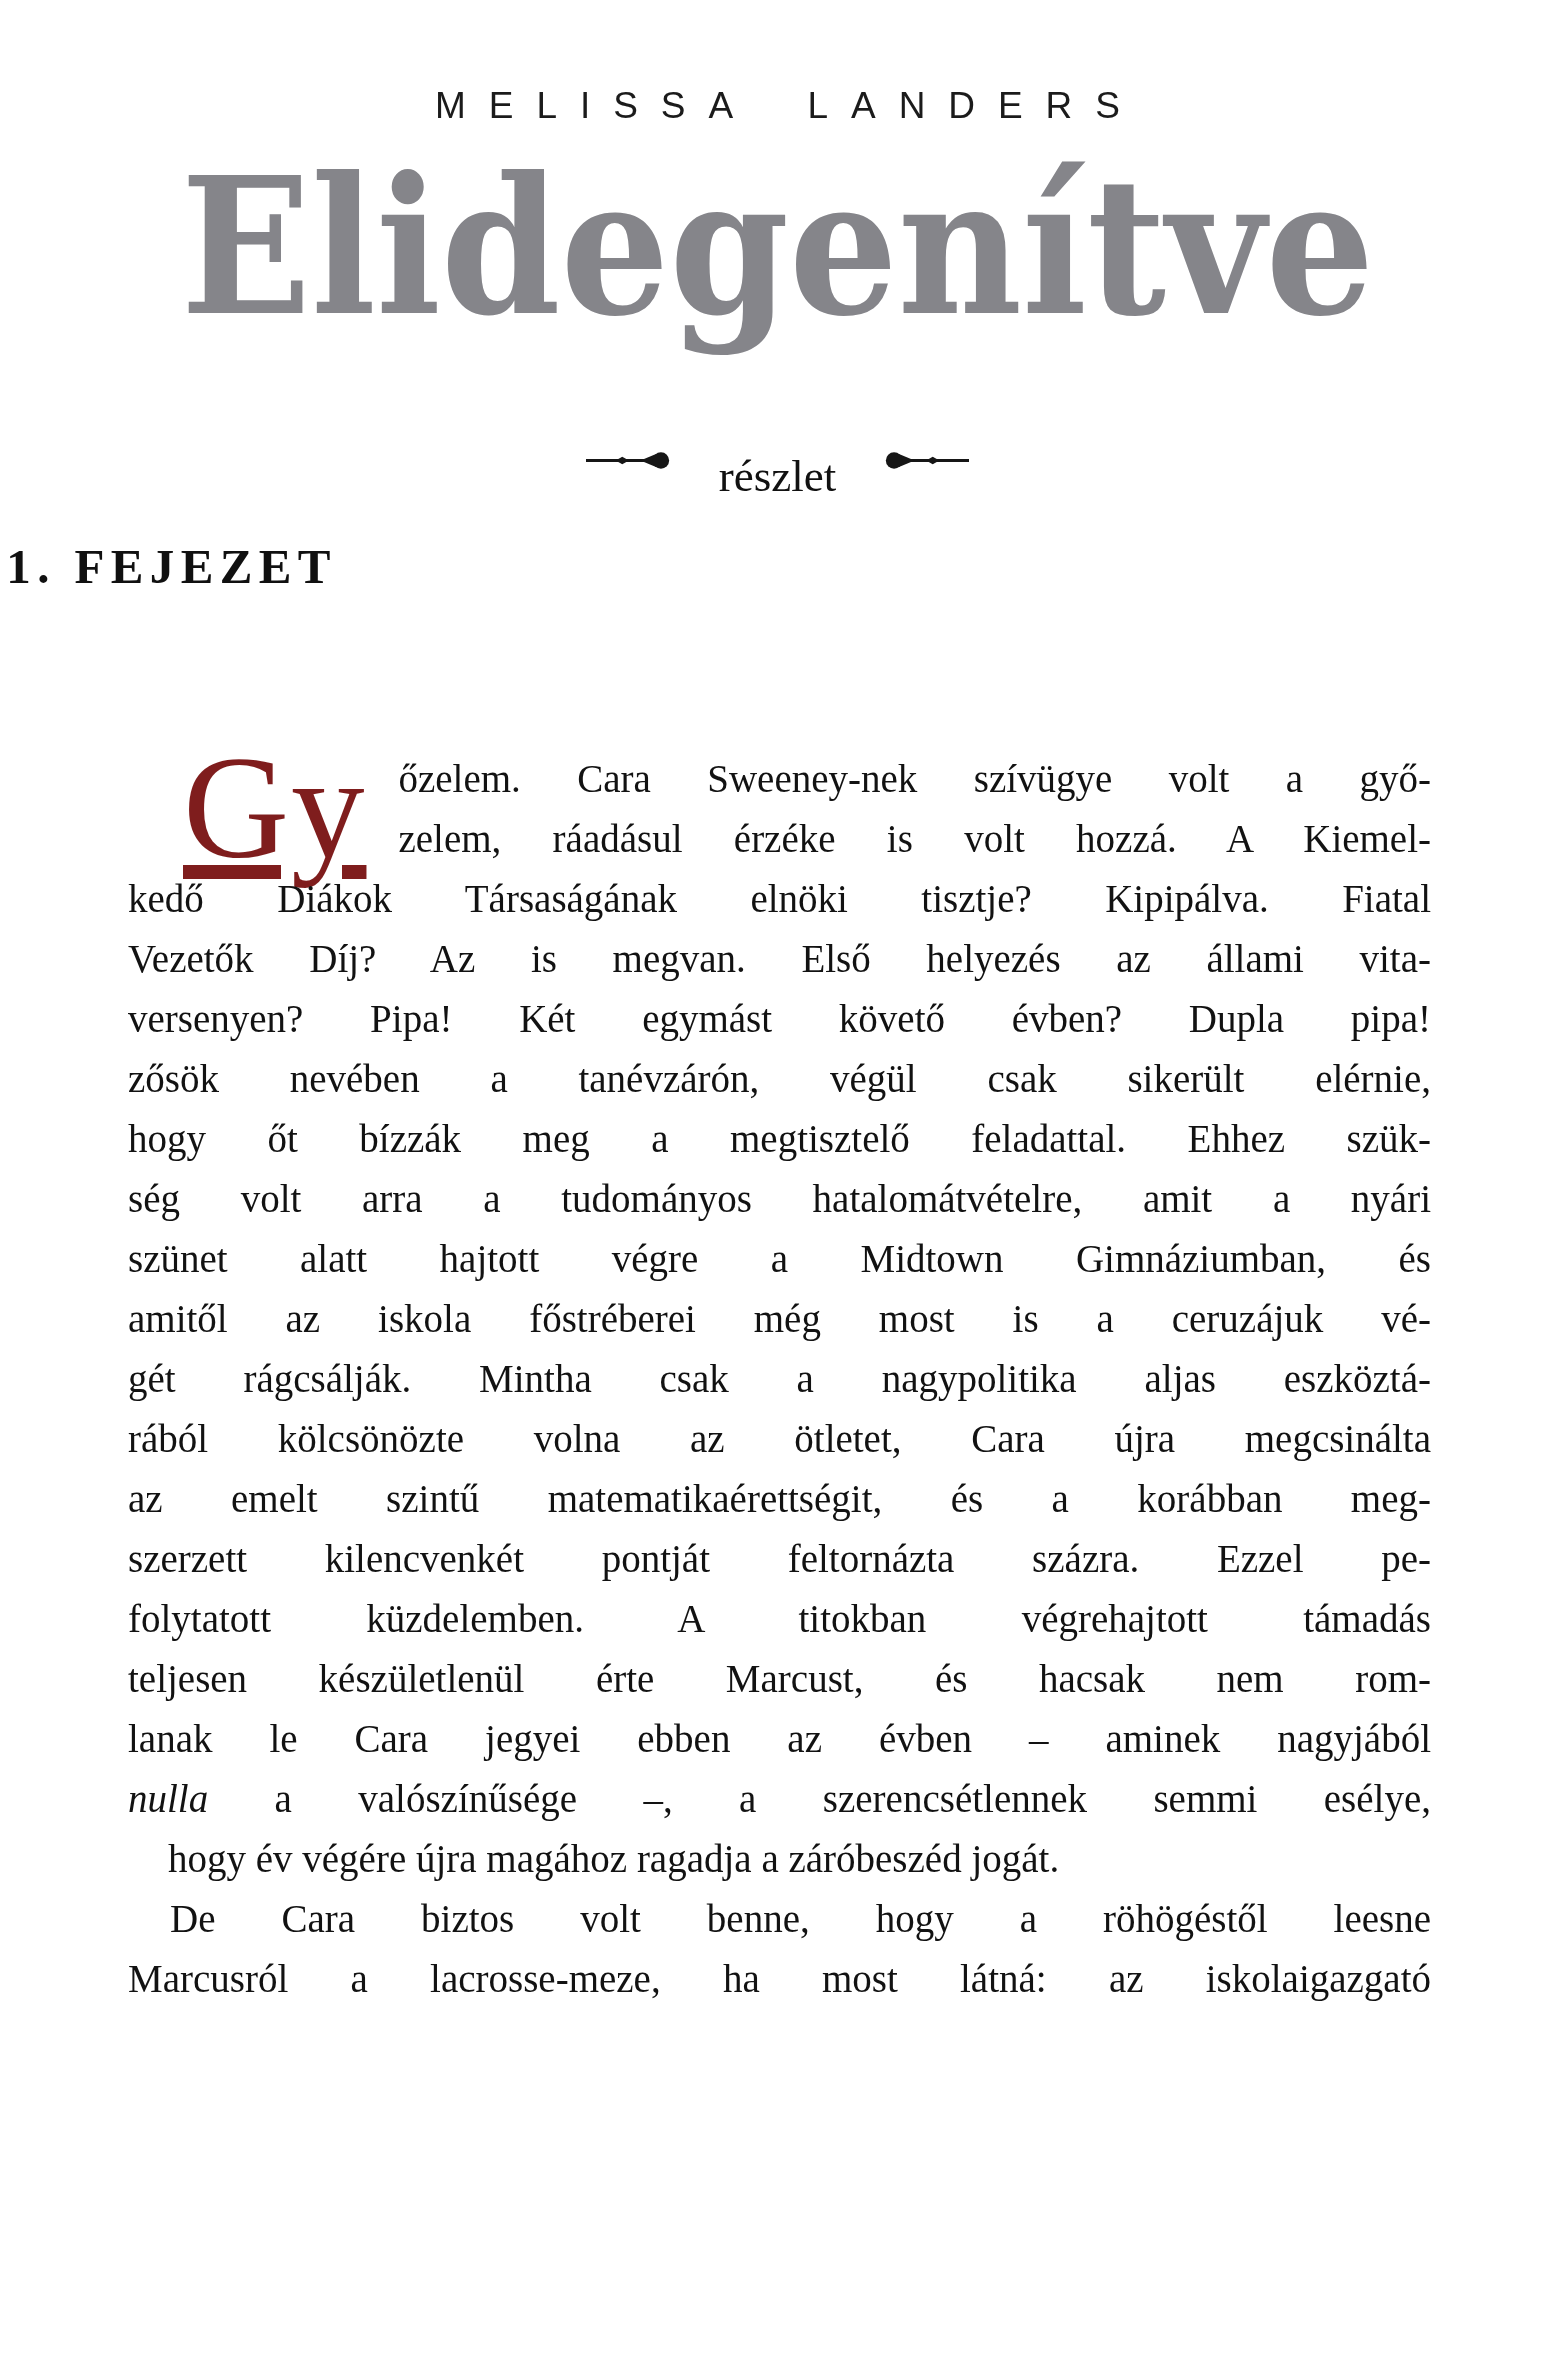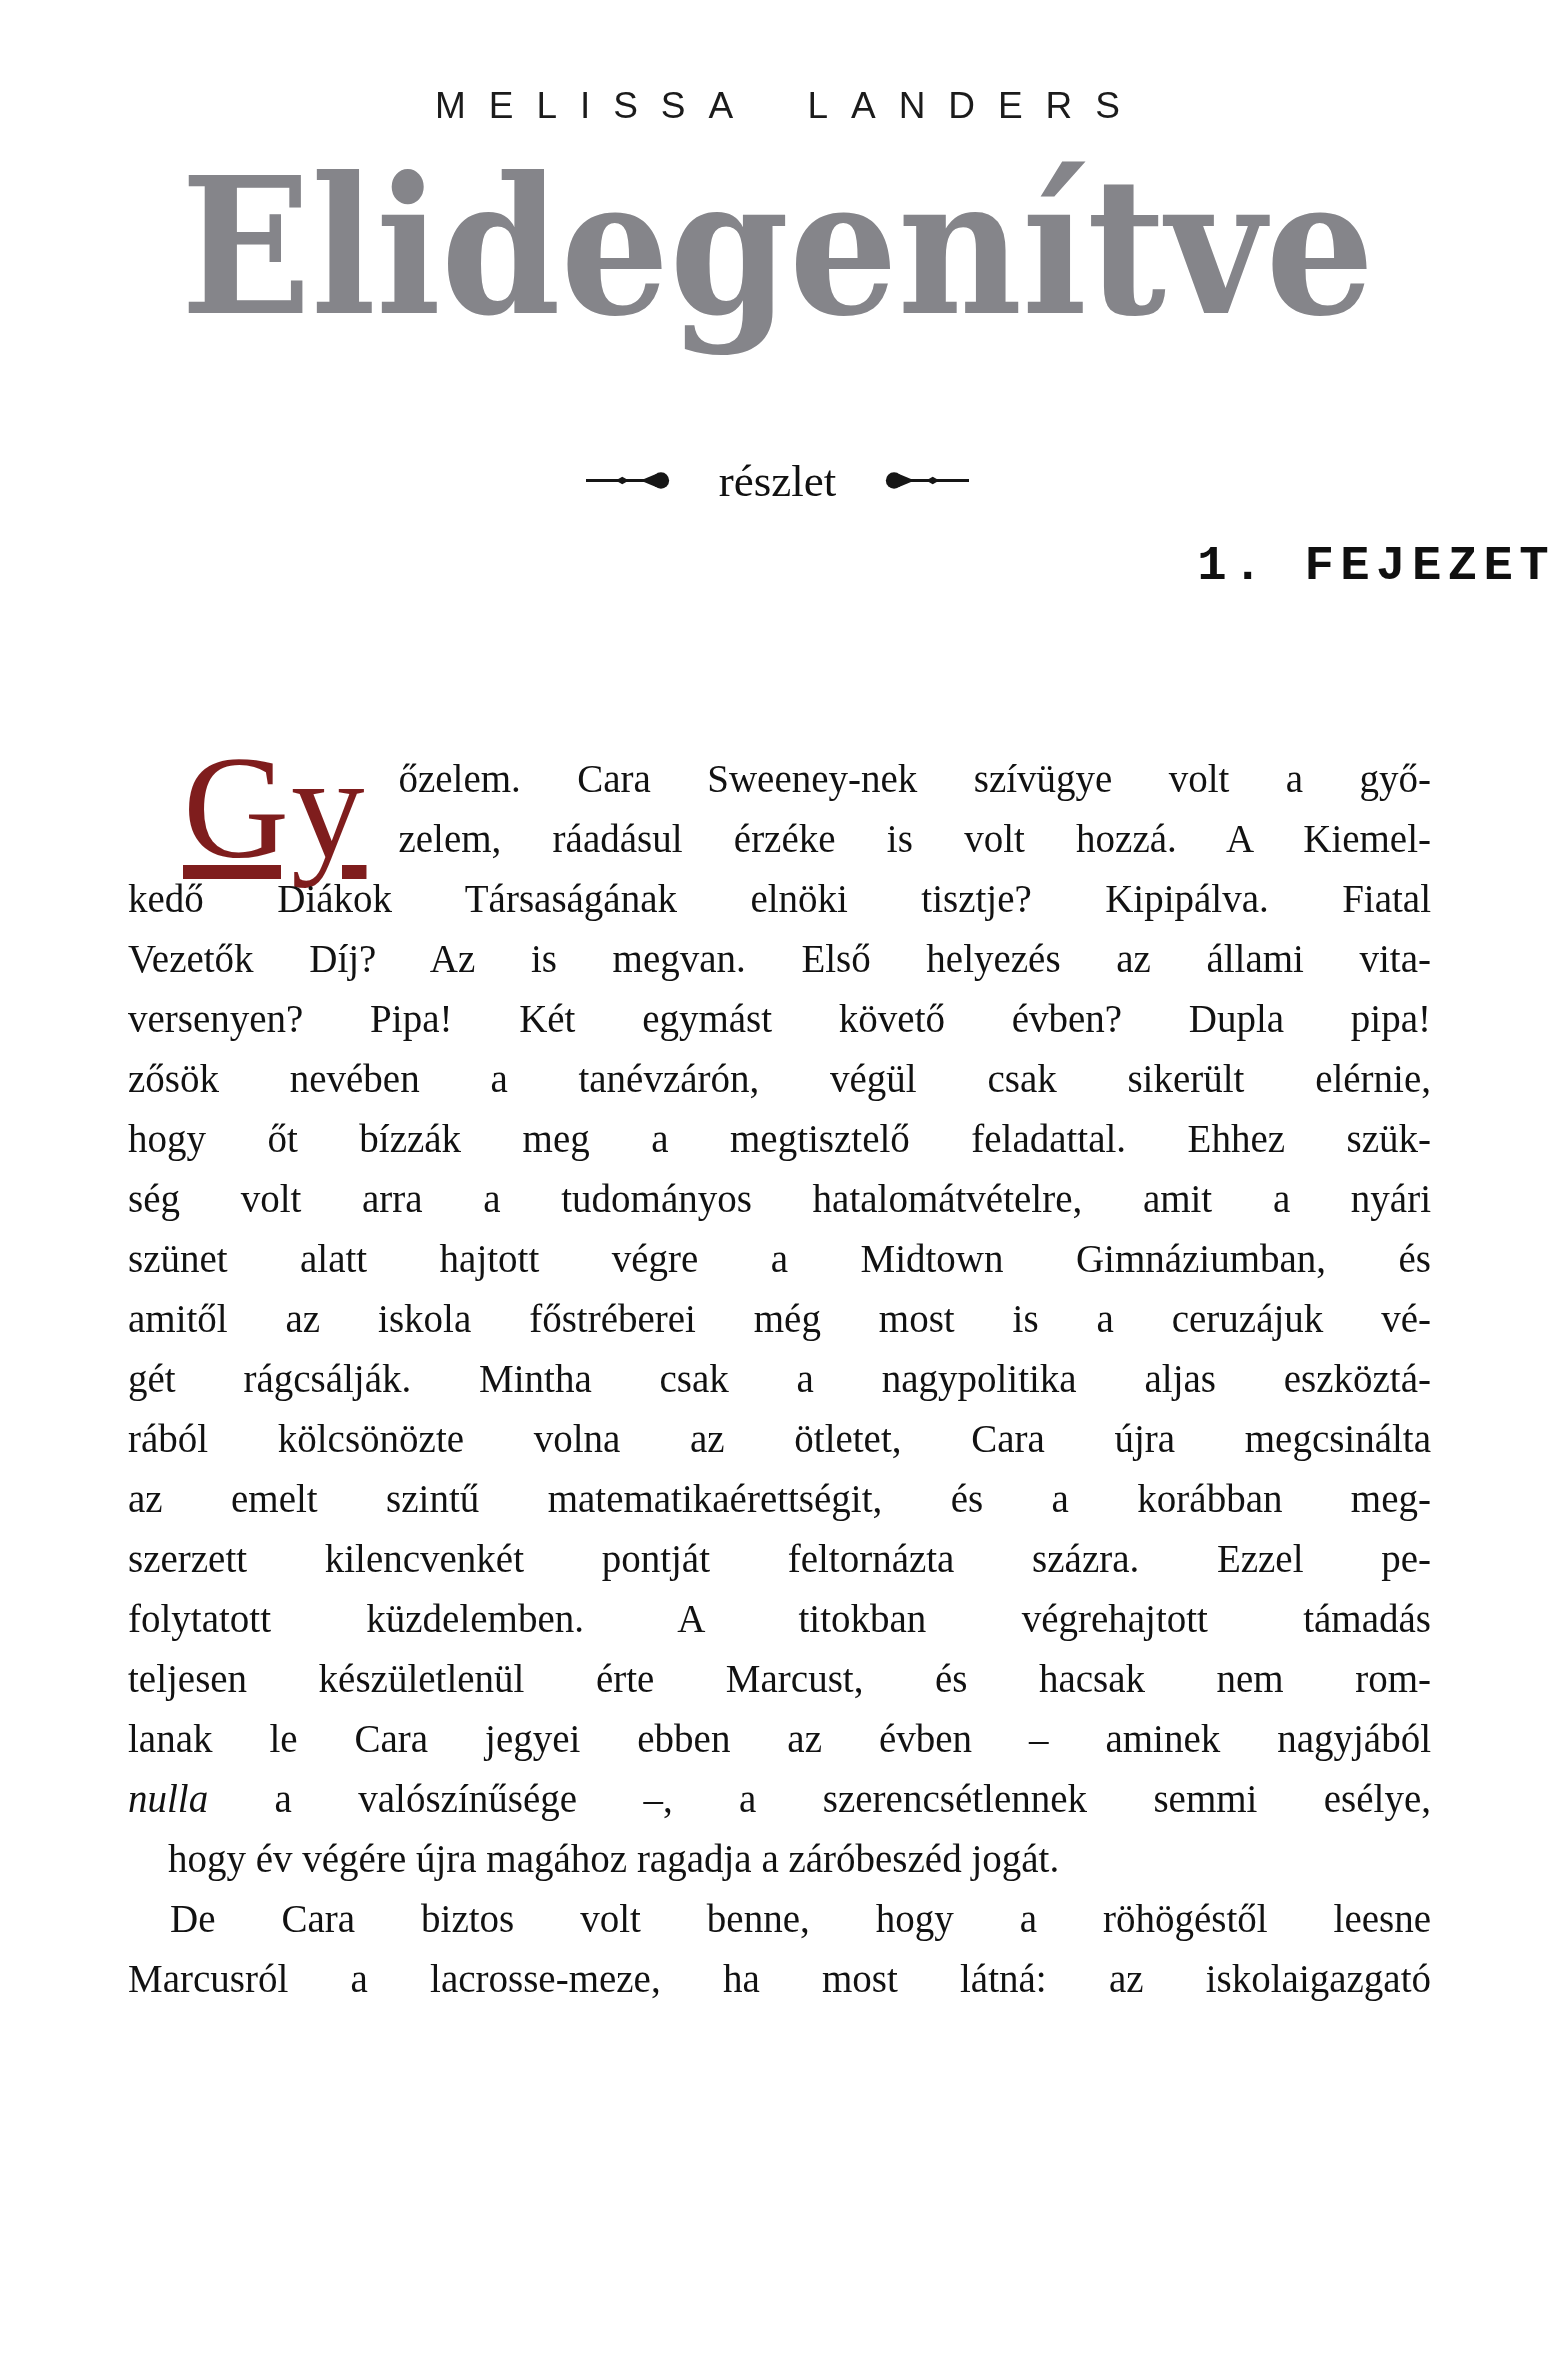--- a/index.html
+++ b/index.html
@@ -13,28 +13,28 @@
     letter-spacing:0.62em;text-indent:0.62em;word-spacing:0.55em;color:#1b1b1b;
   }
   .title{
     position:absolute;top:152px;left:0;right:0;margin:0;text-align:center;
     font-family:"DejaVu Serif", serif;font-weight:700;font-size:190px;line-height:1;
     transform:scaleX(0.90);transform-origin:50% 50%;
     text-shadow:0 0 1.9px rgba(255,255,255,0.35);
   }
   .divider{
     position:absolute;top:450px;left:0;right:0;height:61px;
-    display:flex;justify-content:center;align-items:center;gap:48px;
+    display:flex;justify-content:center;align-items:flex-start;gap:48px;
   }
   .excerpt{font-size:45px;color:#111;}
   .orn{width:86px;height:21px;color:#161616;}
   .orn-right{transform:scaleX(-1);}
   .chapter{
-    position:absolute;top:538px;left:0;right:0;margin:0;text-align:right;
-    font-family:Liberation Mono, monospace;font-weight:700;font-size:49px;
+    position:absolute;top:538px;left:0;right:0;margin:0;text-align:left;
+    font-family:Liberation Serif, serif;font-weight:700;font-size:49px;
     letter-spacing:0.13em;text-indent:0.13em;color:#101010;
   }
   .body-text{
     position:absolute;top:749px;left:128px;width:1303px;
     font-size:39px;line-height:60px;color:#121212;
   }
   .drop-cap{
     float:left;font-size:147px;line-height:117px;height:117px;
     margin-left:55px;margin-right:32px;letter-spacing:1.9px;color:#7f1d1d;text-decoration:underline;
   }

